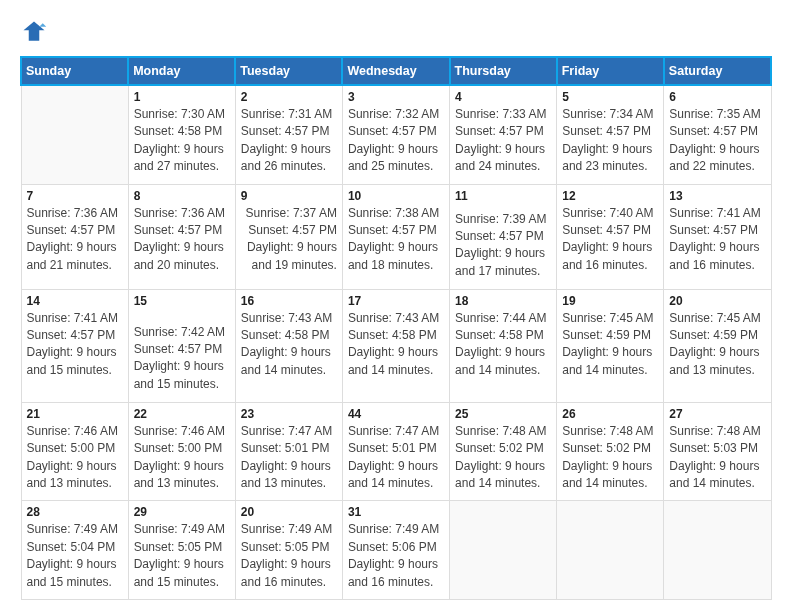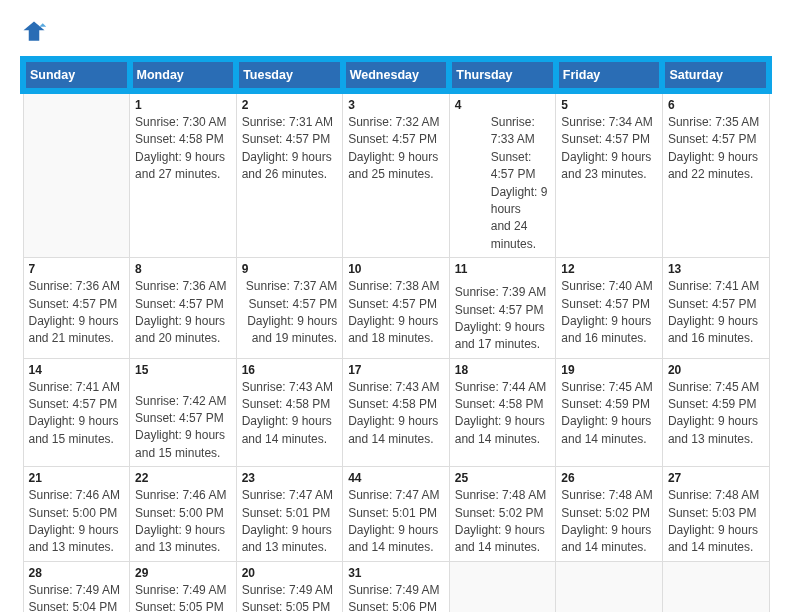--- a/index.html
+++ b/index.html
@@ -67,21 +67,21 @@
       width: 100%;
       table-layout: fixed;
     }
     .calendar th {
       background: #2a6db5;
       color: #fff;
       font-size: 12.5px;
       font-weight: bold;
       padding: 6px 4px;
       text-align: left;
-      border: 6px solid #0ea5e9;
+      border: 2px solid #0ea5e9;
     }
     .calendar td {
       vertical-align: top;
       border: 1px solid #ddd;
       padding: 4px 5px 4px 5px;
       font-size: 10.2px;
       color: #333;
       background: #fff;
       height: 88px;
     }
@@ -153,21 +153,21 @@
           </td>
           <td>
             <span class="day-num">3</span>
             <div class="day-info" style="white-space: pre-line;">Sunrise: 7:32 AM
 Sunset: 4:57 PM
 Daylight: 9 hours
 and 25 minutes.</div>
           </td>
           <td>
             <span class="day-num">4</span>
-            <div class="day-info" style="white-space: pre-line; margin-left: 36px;">Sunrise: 7:33 AM
+            <div class="day-info" style="white-space: pre-line;">Sunrise: 7:33 AM
 Sunset: 4:57 PM
 Daylight: 9 hours
 and 24 minutes.</div>
           </td>
           <td>
             <span class="day-num">5</span>
             <div class="day-info" style="white-space: pre-line;">Sunrise: 7:34 AM
 Sunset: 4:57 PM
 Daylight: 9 hours
 and 23 minutes.</div>

